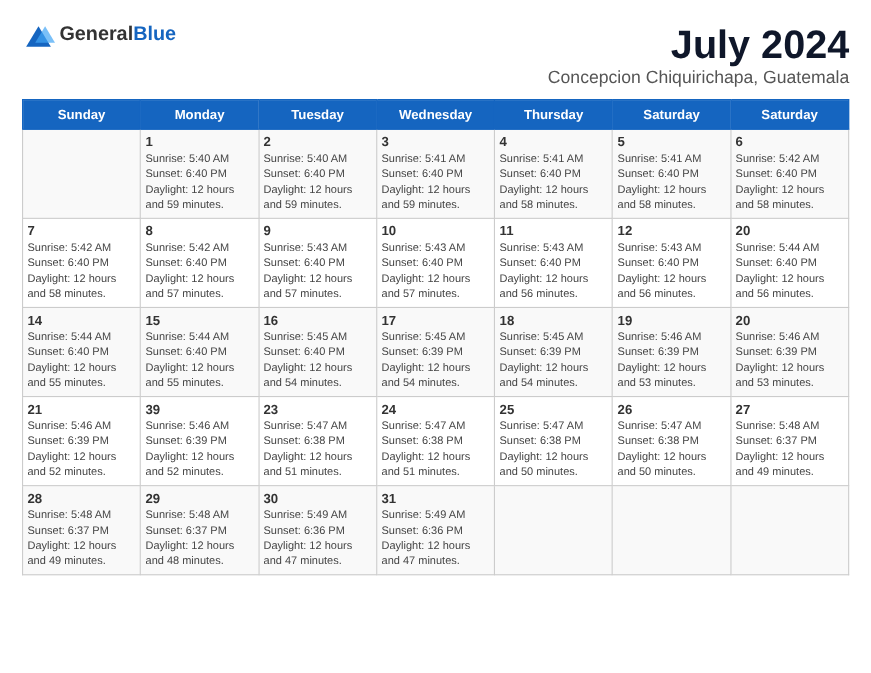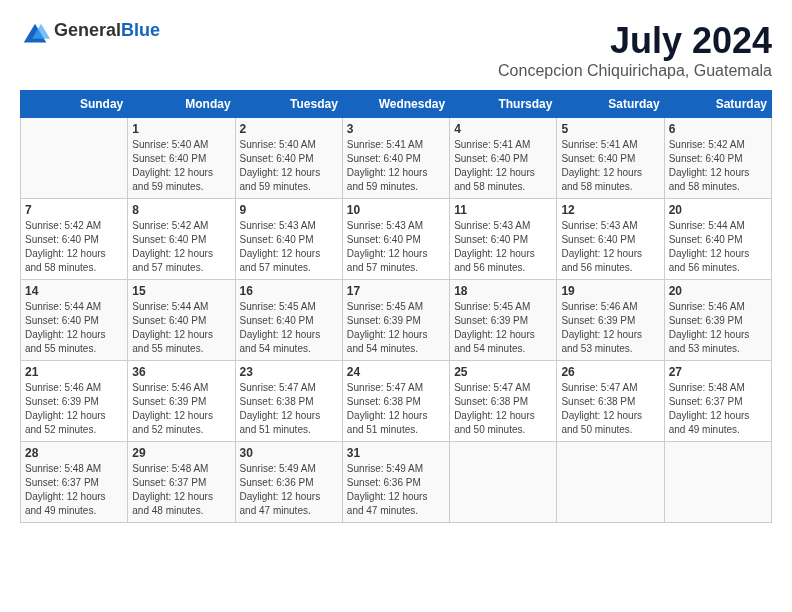--- a/index.html
+++ b/index.html
@@ -49,21 +49,21 @@
     }
     table {
       width: 100%;
       border-collapse: collapse;
       font-size: 11px;
     }
     thead tr th {
       background-color: #1565c0;
       color: #fff;
       padding: 6px 4px;
-      text-align: right;
+      text-align: center;
       font-size: 12px;
       border: 1px solid #1565c0;
     }
     tbody tr td {
       border: 1px solid #ccc;
       padding: 4px;
       vertical-align: top;
       width: calc(100% / 7);
       min-height: 80px;
     }
@@ -270,21 +270,21 @@
       </tr>
       <tr>
         <td>
           <span class="day-number">21</span>
           <div class="day-info" style="white-space: pre-line;">Sunrise: 5:46 AM
 Sunset: 6:39 PM
 Daylight: 12 hours
 and 52 minutes.</div>
         </td>
         <td>
-          <span class="day-number">36</span>
+          <span class="day-number">39</span>
           <div class="day-info" style="white-space: pre-line;">Sunrise: 5:46 AM
 Sunset: 6:39 PM
 Daylight: 12 hours
 and 52 minutes.</div>
         </td>
         <td>
           <span class="day-number">23</span>
           <div class="day-info" style="white-space: pre-line;">Sunrise: 5:47 AM
 Sunset: 6:38 PM
 Daylight: 12 hours

